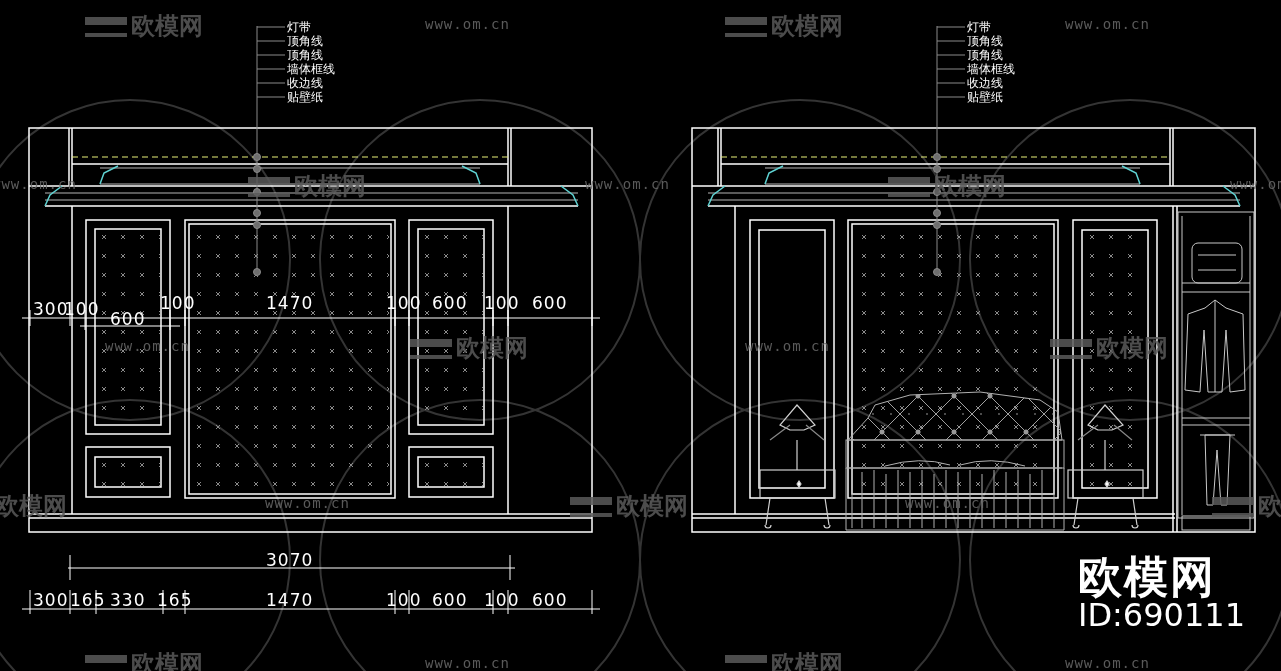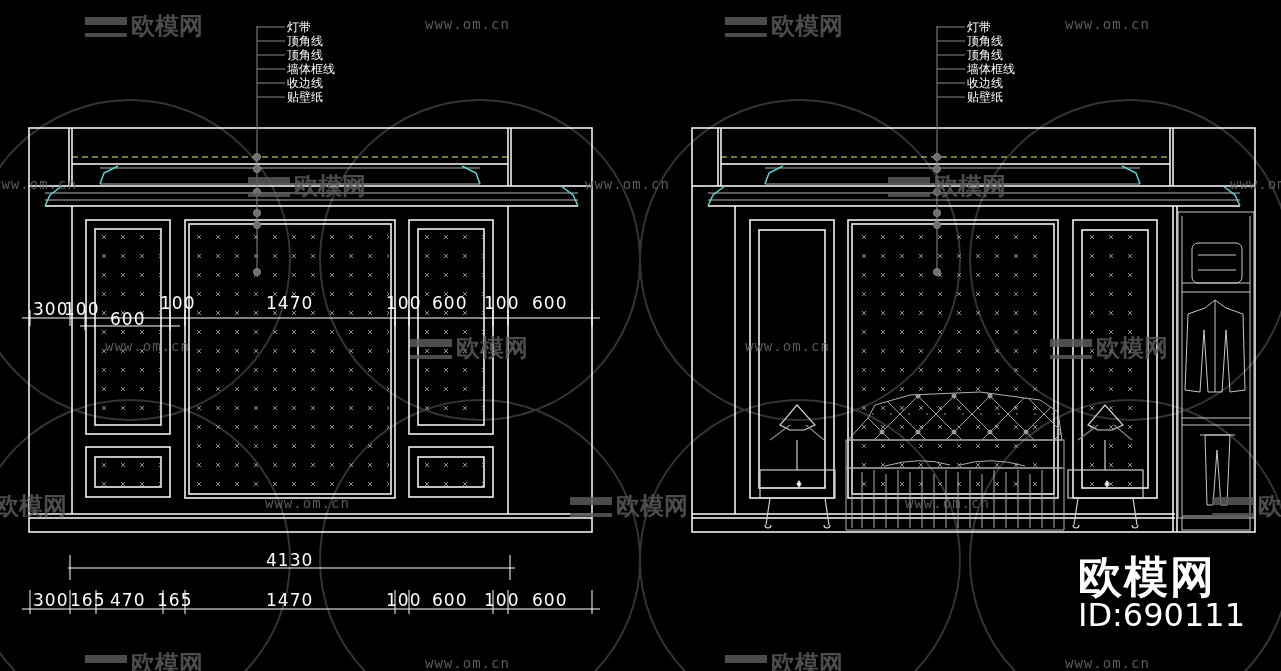--- a/index.html
+++ b/index.html
@@ -257,24 +257,24 @@
   <div class="dim" style="left:160px;top:294px">100</div>
   <div class="dim" style="left:266px;top:294px">1470</div>
   <div class="dim" style="left:386px;top:294px">100</div>
   <div class="dim" style="left:432px;top:294px">600</div>
   <div class="dim" style="left:484px;top:294px">100</div>
   <div class="dim" style="left:532px;top:294px">600</div>
   <div class="dim" style="left:110px;top:310px">600</div>
 </div>
 
 <div>
-  <div class="dim" style="left:266px;top:551px">4130</div>
+  <div class="dim" style="left:266px;top:551px">3070</div>
   <div class="dim" style="left:33px;top:591px">300</div>
   <div class="dim" style="left:70px;top:591px">165</div>
-  <div class="dim" style="left:110px;top:591px">470</div>
+  <div class="dim" style="left:110px;top:591px">330</div>
   <div class="dim" style="left:157px;top:591px">165</div>
   <div class="dim" style="left:266px;top:591px">1470</div>
   <div class="dim" style="left:386px;top:591px">100</div>
   <div class="dim" style="left:432px;top:591px">600</div>
   <div class="dim" style="left:484px;top:591px">100</div>
   <div class="dim" style="left:532px;top:591px">600</div>
 </div>
 
 <div>
   <div class="wm-logo" style="left:85px;top:10px"><span class="logo-sofa" style="border-bottom:4px solid #5a5a5a;border-top:8px solid #5a5a5a;box-sizing:border-box;"></span><span>欧模网</span></div>

